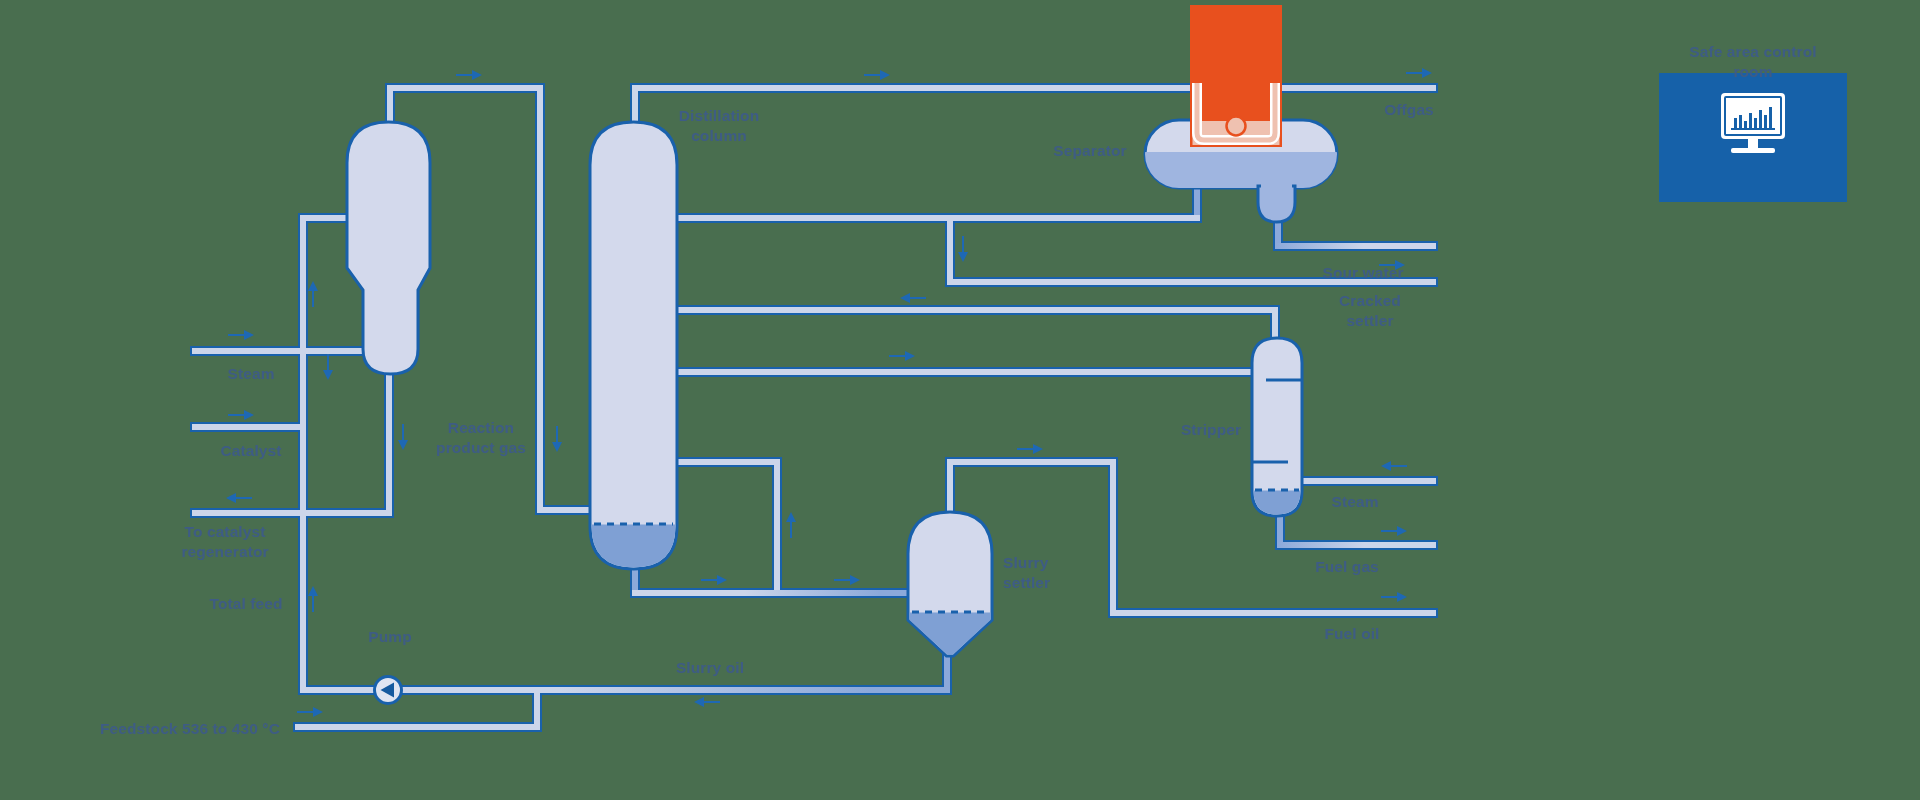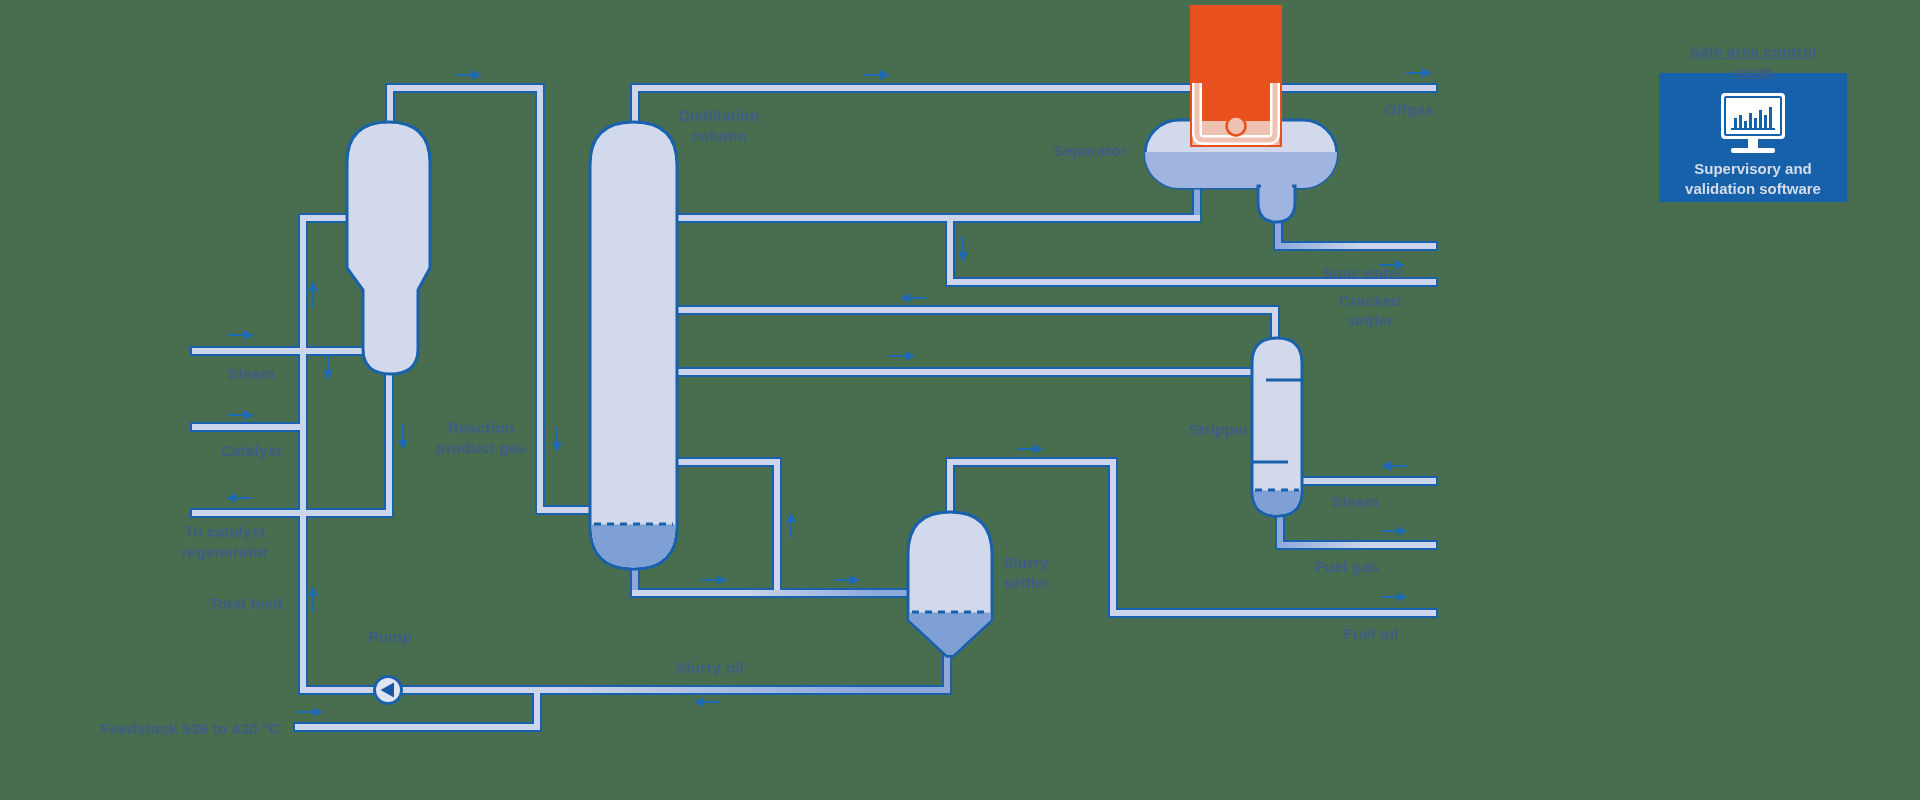--- a/index.html
+++ b/index.html
@@ -163,22 +163,20 @@
             <div class="bar" style="height: 15px;"></div>
             <div class="bar" style="height: 10px;"></div>
             <div class="bar" style="height: 18px;"></div>
             <div class="bar" style="height: 13px;"></div>
             <div class="bar" style="height: 21px;"></div>
           </div>
       </div>
     </div>
     <div class="mon-stand"></div>
     <div class="mon-base"></div>
-    <div class="ctrl-text">Supervisory and
-validation software</div>
   </div>
 
   <div id="anno">
       <div class="arrow " style="left: 228px; top: 330px;">
         <div class="tl"></div>
         <div class="tp"></div>
       </div>
       <div class="arrow " style="left: 228px; top: 410px;">
         <div class="tl"></div>
         <div class="tp"></div>
@@ -280,22 +278,22 @@
       <div class="lbl" style="left: 100px; top: 719px;">Feedstock 536 to 430 °C</div>
       <div class="lbl c" style="left: 719px; top: 106px;">Distillation
 column</div>
       <div class="lbl c" style="left: 481px; top: 418px;">Reaction
 product gas</div>
       <div class="lbl c" style="left: 1090px; top: 141px;">Separator</div>
       <div class="lbl c" style="left: 1409px; top: 100px;">Offgas</div>
       <div class="lbl c" style="left: 1363px; top: 219px; margin-top: 44px;">Sour water</div>
       <div class="lbl c" style="left: 1370px; top: 291px;">Cracked
 settler</div>
-      <div class="lbl c" style="left: 1211px; top: 420px; margin-left: 8px;">Stripper</div>
+      <div class="lbl c" style="left: 1211px; top: 420px;">Stripper</div>
       <div class="lbl c" style="left: 1355px; top: 492px;">Steam</div>
       <div class="lbl c" style="left: 1347px; top: 557px;">Fuel gas</div>
-      <div class="lbl c" style="left: 1352px; top: 624px; margin-left: 19px;">Fuel oil</div>
+      <div class="lbl c" style="left: 1352px; top: 624px;">Fuel oil</div>
       <div class="lbl" style="left: 1003px; top: 553px;">Slurry
 settler</div>
       <div class="lbl c" style="left: 710px; top: 658px;">Slurry oil</div>
-      <div class="lbl c" style="left: 1753px; top: 42px; text-decoration: underline;">Safe area control room</div>
+      <div class="lbl c" style="left: 1753px; top: 42px;">Safe area control room</div>
     </div>
 </div>
 
 </body></html>

